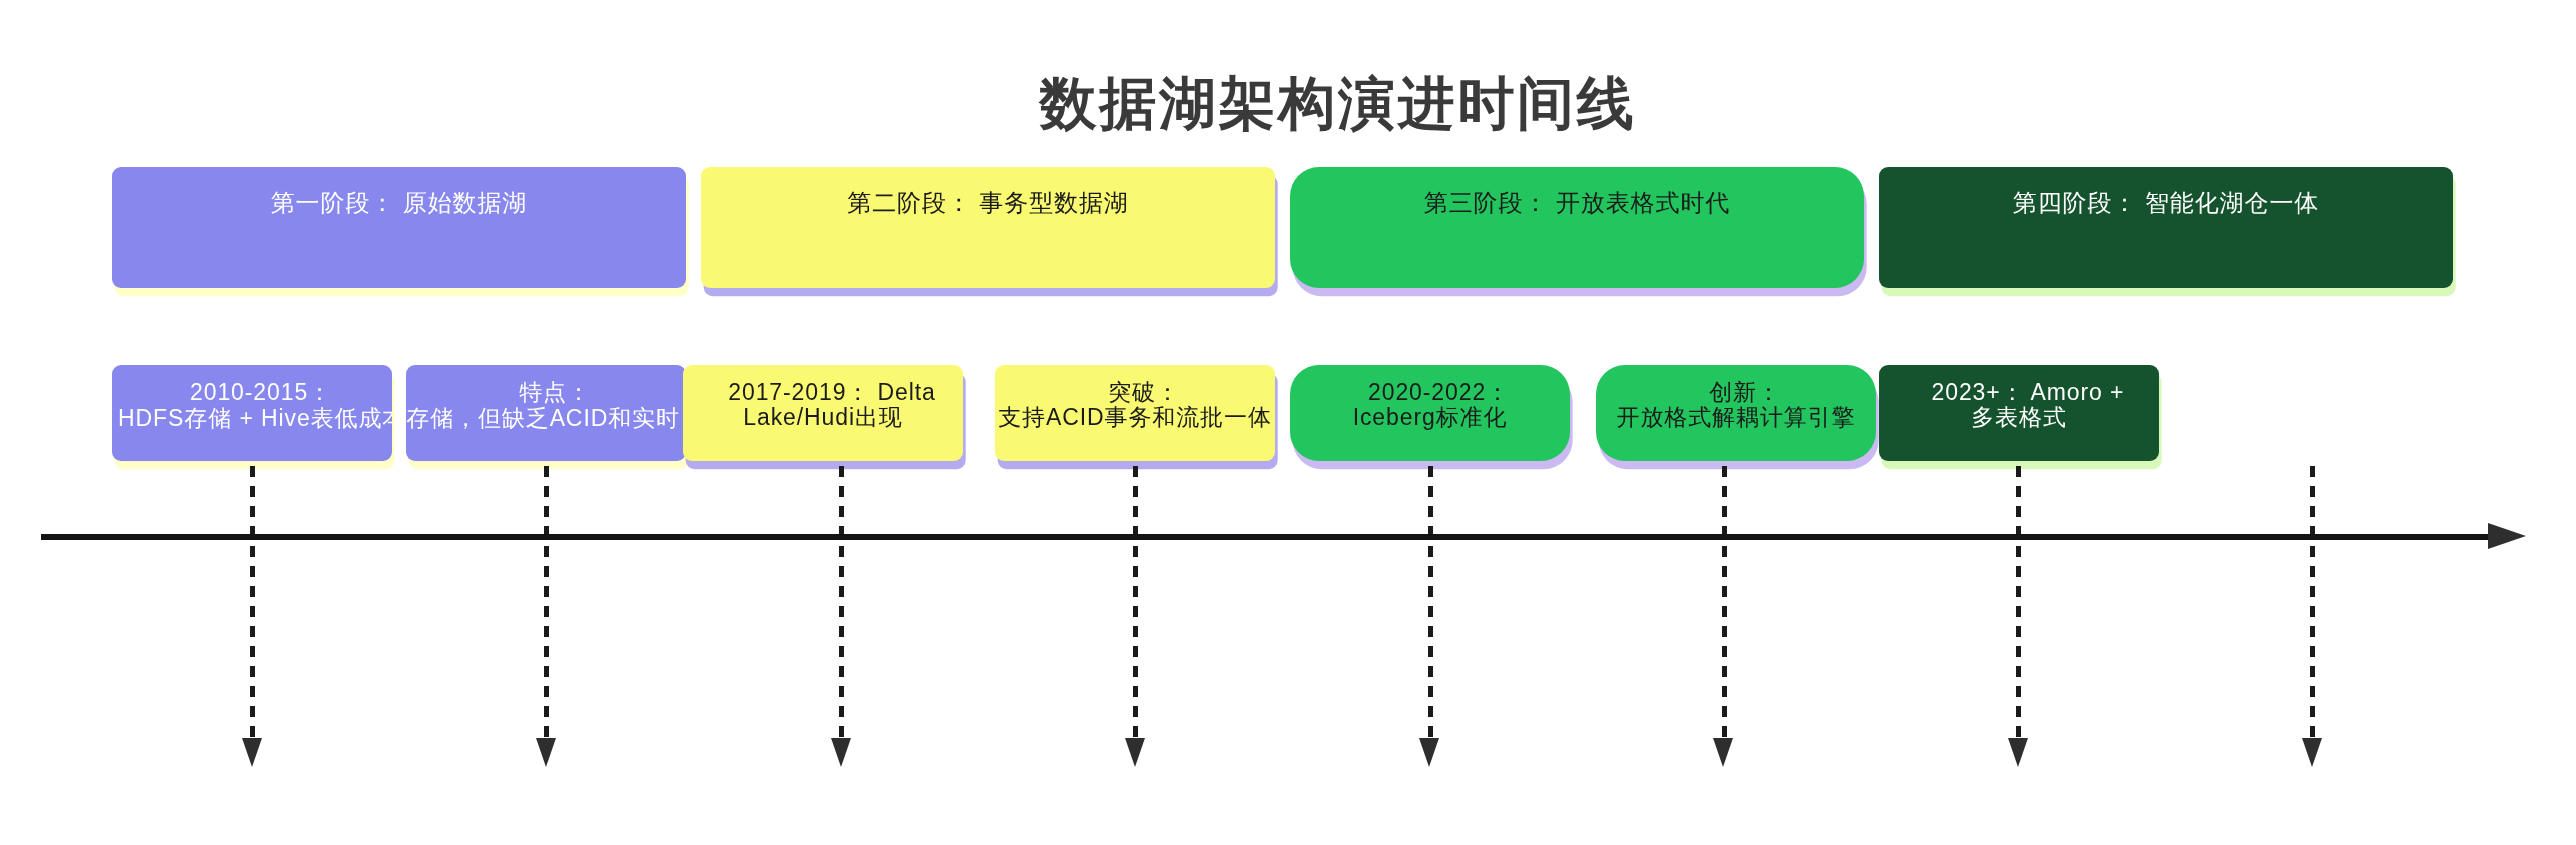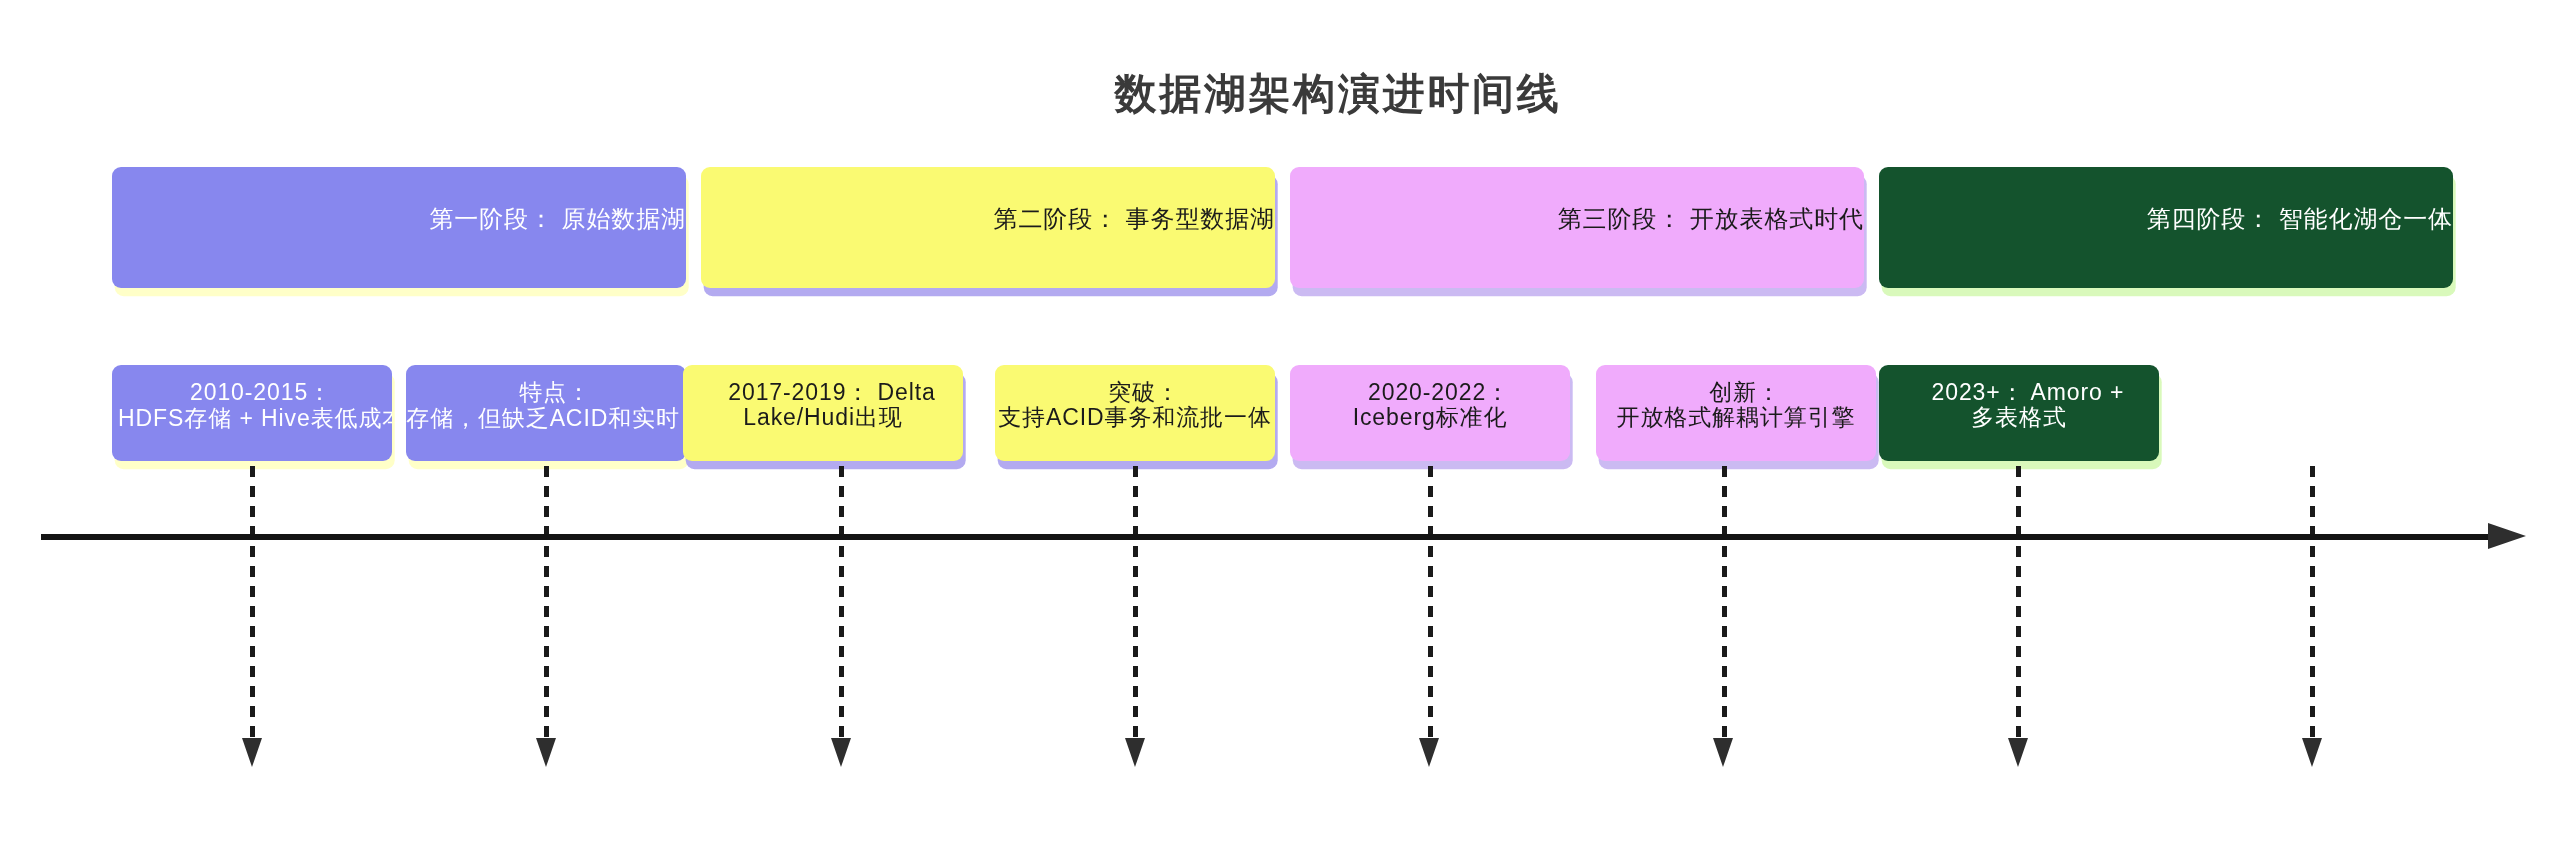--- a/index.html
+++ b/index.html
@@ -1,40 +1,40 @@
 <!DOCTYPE html>
 <html style="font-size:14.6px"><head>
 <meta charset="utf-8">
 <style>
   html,body{margin:0;padding:0;background:#ffffff;}
   body{width:2576px;height:845px;position:relative;overflow:hidden;
        font-family:"Liberation Sans","DejaVu Sans",sans-serif;}
   .canvas{position:absolute;inset:0;}
 
   .title{position:absolute;top:66px;left:0;width:2576px;text-align:center;
-         text-indent:100px;font-size:42px;font-weight:bold;color:#3a3a3a;
+         text-indent:100px;font-size:57px;font-weight:bold;color:#3a3a3a;
          letter-spacing:2.7px;white-space:nowrap;}
 
   .section-box{position:absolute;top:167px;width:574px;height:121px;border-radius:9px;
                text-align:center;overflow:hidden;}
-  .section-label{padding-top:36px;font-size:24px;letter-spacing:0.9px;white-space:nowrap;text-align:right;}
+  .section-label{padding-top:20px;font-size:24px;letter-spacing:0.9px;white-space:nowrap;}
 
   .event-box{position:absolute;top:365px;width:280px;height:96px;border-radius:9px;
              text-align:center;overflow:hidden;font-size:23px;letter-spacing:0.9px;}
   .event-box .line1{padding-top:14.6px;line-height:25.6px;white-space:nowrap;padding-left:18px;}
   .event-box .line2{line-height:25.6px;white-space:nowrap;}
   .shared-line{position:absolute;top:41px;width:574px;line-height:25.6px;
                text-align:center;white-space:nowrap;}
   .shared-line.in-right{left:-294px;}
   .shared-line.in-left{left:0;}
 
   
   .s0{background:#8787ee;color:#ffffff;box-shadow:2.7px 8.2px 0 #ffffc8;}
   .s1{background:#fafa72;color:#1b1b1b;box-shadow:2.7px 8.2px 0 #b3aaf0;}
-  .s2{background:#f0abfc;color:#1b1b1b;box-shadow:2.7px 8.2px 0 #cbbaf2;}
+  .s2{background:#22c55e;color:#1b1b1b;box-shadow:2.7px 8.2px 0 #cbbaf2;border-radius:29px;}
   .s3{background:#14532d;color:#ffffff;box-shadow:2.7px 8.2px 0 #d9f9bb;}
 
   
   .axis-line{position:absolute;top:534px;left:41px;width:2449px;height:6.4px;background:#141414;}
   .axis-head{position:absolute;top:523px;left:2488px;width:0;height:0;
              border-top:13.7px solid transparent;border-bottom:13.7px solid transparent;
              border-left:38px solid #2e2e2e;}
 
   
   .dash-line{position:absolute;top:466px;height:274px;width:4.6px;

